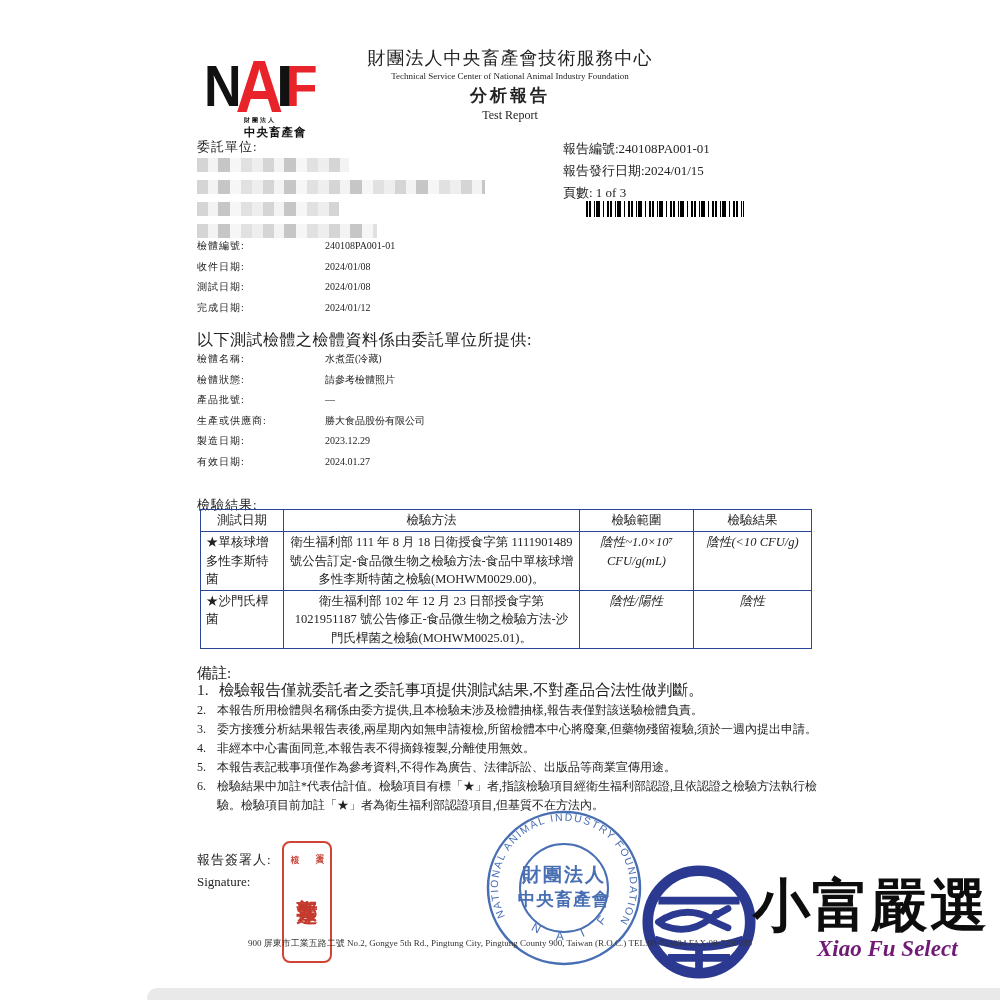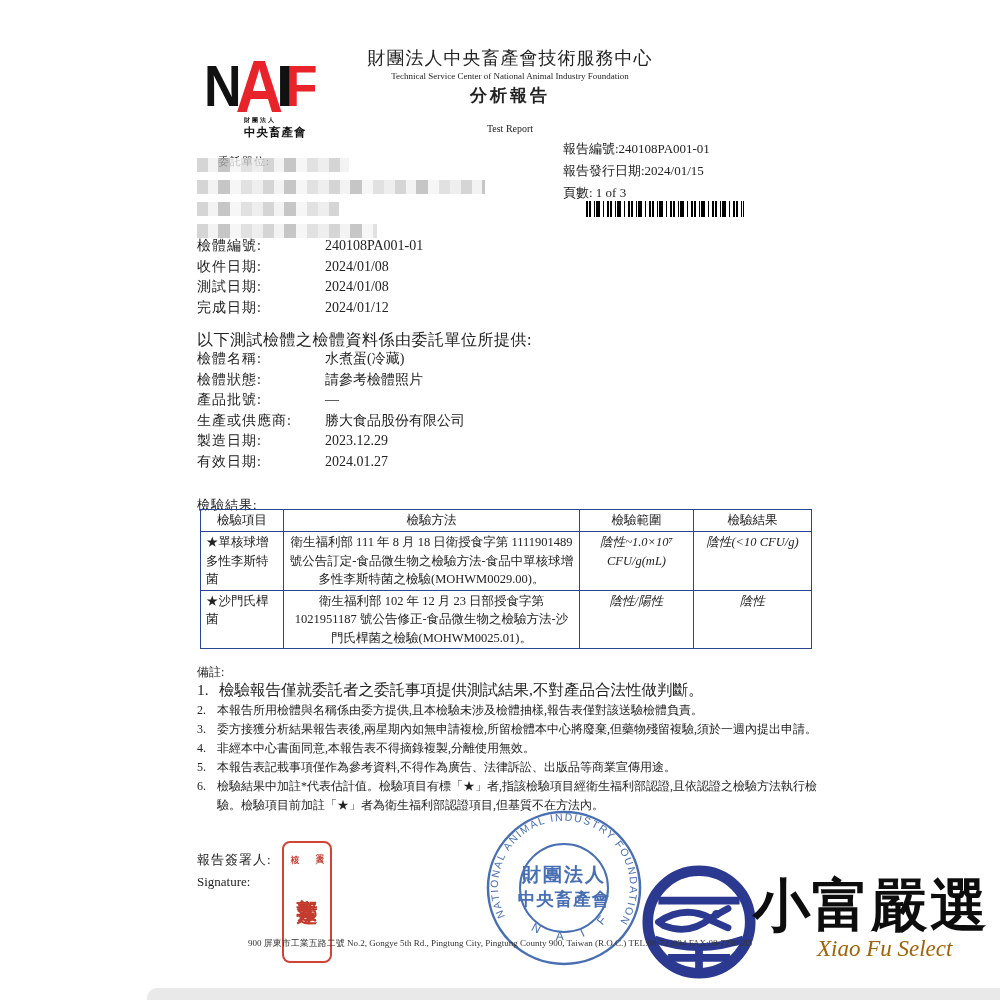--- a/index.html
+++ b/index.html
@@ -16,36 +16,36 @@
   .logo-letters .i { font-size:52px; color:#111; transform:scaleX(1.45) scaleY(1.12); }
   .logo-letters .f { font-size:52px; color:#e8232a; }
   .logo-sub { margin-top:2px; margin-left:40px; color:#111; font-family:"Liberation Sans","DejaVu Sans",sans-serif; }
   .logo-sub .s1 { font-size:6px; font-weight:bold; letter-spacing:2px; display:block; }
   .logo-sub .s2 { font-size:11.5px; font-weight:bold; letter-spacing:1px; display:block; }
 
   .title-block { position:absolute; left:300px; top:46px; width:420px; text-align:center; }
   .org-zh { font-size:18px; font-weight:normal; letter-spacing:1px; }
   .org-en { font-size:9px; margin-top:1px; }
   .title-zh { font-size:17px; font-weight:bold; letter-spacing:3px; margin-top:3px; }
-  .title-en { font-size:10px; margin-top:16px; }
-
-  
-  .client-label { position:absolute; left:197px; top:154px; font-size:11px; letter-spacing:1px;margin-left:21px; }
+  .title-en { font-size:12px; margin-top:1px; }
+
+  
+  .client-label { position:absolute; left:197px; top:138px; font-size:13px; letter-spacing:1px; }
   .redacted { position:absolute; left:197px; height:14px; opacity:.75; filter:blur(.4px);
     background:repeating-linear-gradient(90deg,#c7c7c7 0 11px,#efefef 11px 21px,#b3b3b3 21px 33px,#f3f3f3 33px 44px,#d8d8d8 44px 55px,#e9e9e9 55px 66px); }
   .r1 { top:158px; width:152px; }
   .r2 { top:180px; width:288px; }
   .r3 { top:202px; width:142px; }
   .r4 { top:224px; width:180px; }
 
   .report-meta { position:absolute; left:563px; top:138px; font-size:13px; line-height:22px; white-space:nowrap; }
   .barcode { position:absolute; left:586px; top:201px; width:158px; height:16px;
     background:repeating-linear-gradient(90deg,#000 0 2px,#fff 2px 3px,#000 3px 5px,#fff 5px 8px,#000 8px 9px,#fff 9px 10px,#000 10px 14px,#fff 14px 17px,#000 17px 18px,#fff 18px 21px); }
 
-  .kv-block { position:absolute; font-size:14px; line-height:20.5px; }
+  .kv-block { position:absolute; font-size:10px; line-height:20.5px; }
   .kv-row { white-space:nowrap; }
   .kv-row .k { display:inline-block; width:128px; letter-spacing:1px; }
   .sample-meta { left:197px; top:236px; }
   .provided-line { position:absolute; left:197px; top:330px; font-size:16px; letter-spacing:.5px; }
   .sample-info { left:197px; top:349px; }
 
   
   .results-label { position:absolute; left:197px; top:496px; font-size:13px; letter-spacing:1px; }
   table.results { position:absolute; left:200px; top:509px; width:611px; border-collapse:collapse; table-layout:fixed; }
   table.results th, table.results td { border:1.6px solid #2a4596; font-size:12.5px; padding:1px 5px; }
@@ -53,40 +53,40 @@
   table.results td { vertical-align:top; line-height:18.5px; }
   .col-item  { width:83px; }
   .col-meth  { width:296px; }
   .col-range { width:114px; }
   .col-res   { width:118px; }
   td.c-item { text-align:left; }
   td.c-meth { text-align:center; }
   td.c-range, td.c-res { text-align:center;font-style:italic; }
 
   
-  .notes-label { position:absolute; left:197px; top:664px; font-size:12px; }
+  .notes-label { position:absolute; left:197px; top:664px; font-size:15px; }
   .notes { position:absolute; left:197px; top:678px; width:620px; }
   .note { display:flex; font-size:12px; line-height:19px; }
   .note .num { width:20px; flex:0 0 20px; }
   .note .txt { flex:1; }
   .note.big { font-size:15.5px; line-height:23px; }
   .note.big .num { width:22px; flex:0 0 22px; }
 
   
   .sig-label-zh { position:absolute; left:197px; top:851px; font-size:13px; letter-spacing:1px; }
   .sig-label-en { position:absolute; left:197px; top:874px; font-size:13px; }
   .stamp-red { position:absolute; left:282px; top:841px; width:50px; height:122px; border:2.5px solid #cf4434; border-radius:8px; color:#c43b2e; }
   .stamp-red .small-col { position:absolute; top:3px; right:4px; writing-mode:vertical-rl; text-orientation:upright; font-size:9px; letter-spacing:1px; }
   .stamp-red .small-col2 { position:absolute; top:5px; left:4px; writing-mode:vertical-rl; text-orientation:upright; font-size:9px; }
   .stamp-red .name { position:absolute; top:38px; left:50%; transform:translateX(-50%); writing-mode:vertical-rl; text-orientation:upright; font-size:21px; font-weight:bold; letter-spacing:3px; }
 
   .seal { position:absolute; left:484px; top:808px; opacity:.92; }
   .fish-logo { position:absolute; left:641px; top:864px; }
   .brand-zh { position:absolute; left:753px; top:868px; font-size:57px; font-weight:bold; letter-spacing:2px; color:#0d0d0d; font-family:"Liberation Serif","DejaVu Serif",serif; }
-  .brand-en { position:absolute; left:817px; top:936px; font-size:23px; font-weight:normal; font-style:italic; color:#a16207; }
+  .brand-en { position:absolute; left:817px; top:936px; font-size:23px; font-weight:bold; font-style:italic; color:#701a75; }
 
   .footer-line { position:absolute; left:90px; right:90px; top:937px; text-align:center; font-size:9px; color:#333; }
   .bottom-strip { position:absolute; left:147px; right:0; bottom:0; height:12px; background:#e9e9e9; border-top-left-radius:10px; }
 </style>
 </head>
 <body>
 
 <div class="page">
 
   <div class="logo-wrap">
@@ -138,21 +138,21 @@
   <div class="results-label">檢驗結果:</div>
   <table class="results">
     <colgroup>
         <col class="col-item">
         <col class="col-meth">
         <col class="col-range">
         <col class="col-res">
       </colgroup>
     <thead>
       <tr>
-        <th>檢驗項目</th>
+        <th>測試日期</th>
         <th>檢驗方法</th>
         <th>檢驗範圍</th>
         <th>檢驗結果</th>
       </tr>
     </thead>
     <tbody>
       <tr>
         <td class="c-item">★單核球增多性李斯特菌</td>
         <td class="c-meth">衛生福利部 111 年 8 月 18 日衛授食字第 1111901489 號公告訂定-食品微生物之檢驗方法-食品中單核球增多性李斯特菌之檢驗(MOHWM0029.00)。</td>
         <td class="c-range">陰性~1.0×10⁷ CFU/g(mL)</td>

